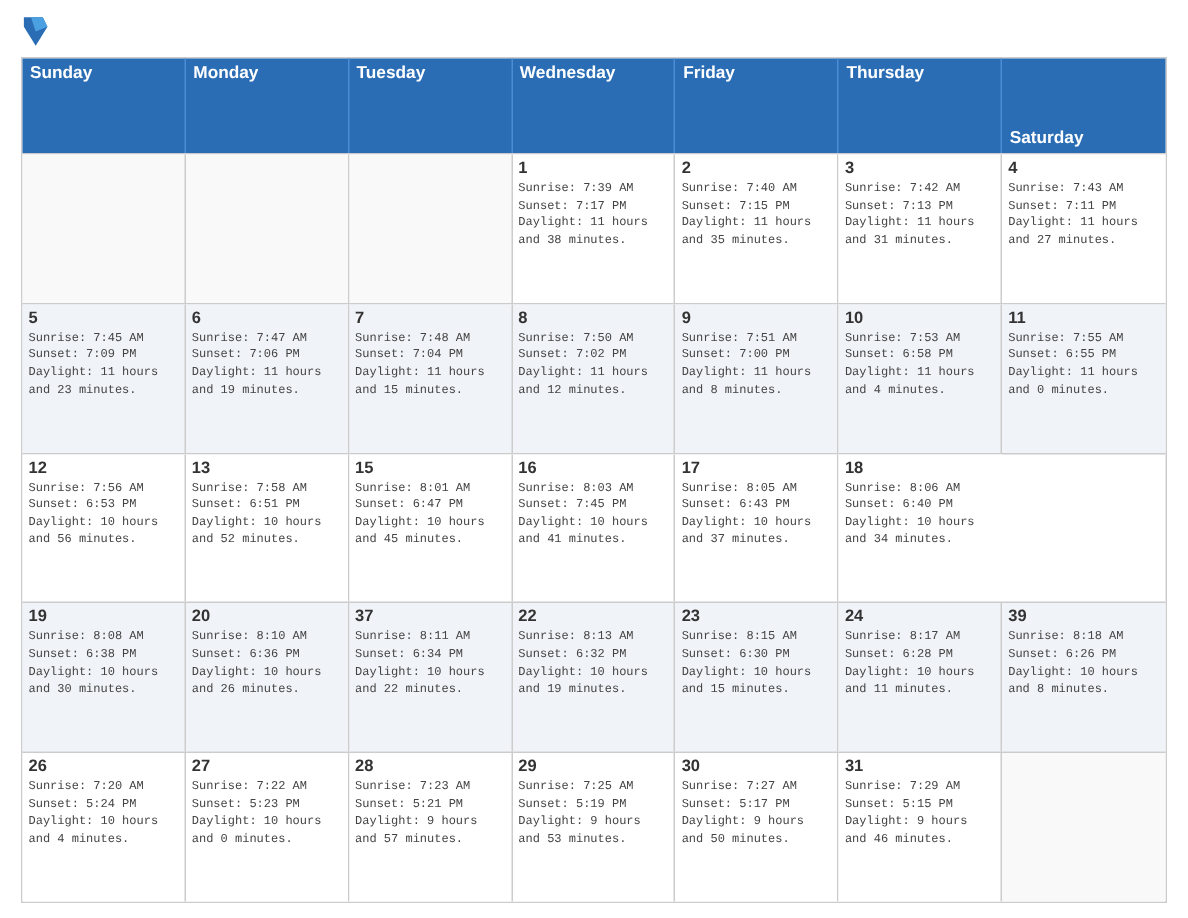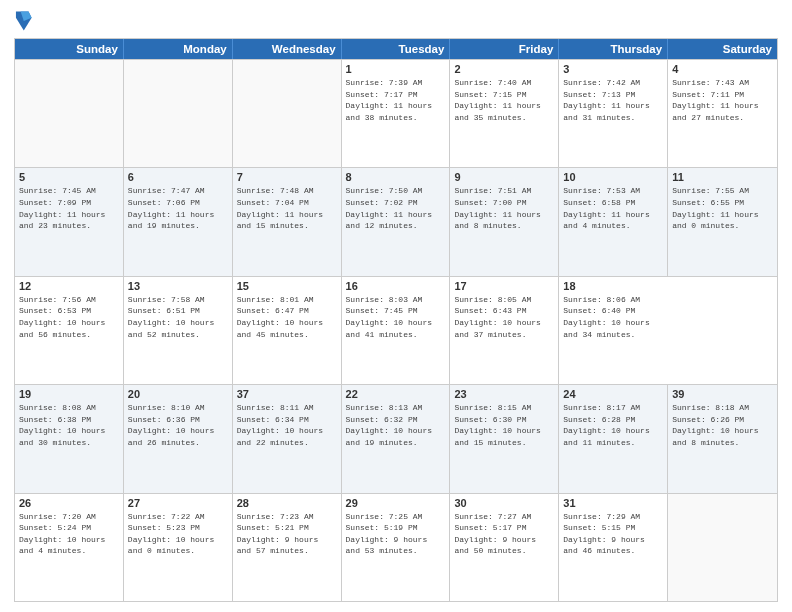--- a/index.html
+++ b/index.html
@@ -66,25 +66,26 @@
     .cal-header {
       display: grid;
       grid-template-columns: repeat(7, 1fr);
       background: #2a6db5;
     }
     .cal-header-cell {
       color: #fff;
       font-size: 11.5px;
       font-weight: bold;
       padding: 4px 5px;
-      text-align: right;
+      text-align: left;
       border-right: 1px solid #4a8dd5;
     }
     .cal-header-cell:last-child {
       border-right: none;
+      margin-top: 43px;
     }
     .cal-body {
       flex: 1;
       display: flex;
       flex-direction: column;
     }
     .cal-row {
       display: grid;
       grid-template-columns: repeat(7, 1fr);
       flex: 1;
@@ -139,22 +140,22 @@
     <div class="title-area">
       <div class="month-title"></div>
       <div class="subtitle"></div>
     </div>
   </div>
 
   <div class="calendar">
     <div class="cal-header">
     <div class="cal-header-cell">Sunday</div>
         <div class="cal-header-cell">Monday</div>
+        <div class="cal-header-cell">Tuesday</div>
         <div class="cal-header-cell">Wednesday</div>
-        <div class="cal-header-cell">Tuesday</div>
         <div class="cal-header-cell">Friday</div>
         <div class="cal-header-cell">Thursday</div>
         <div class="cal-header-cell">Saturday</div>
       </div>
     <div class="cal-body">
     <div class="cal-row">
           <div class="cal-cell empty"></div>
           <div class="cal-cell empty"></div>
           <div class="cal-cell empty"></div>
           <div class="cal-cell">

